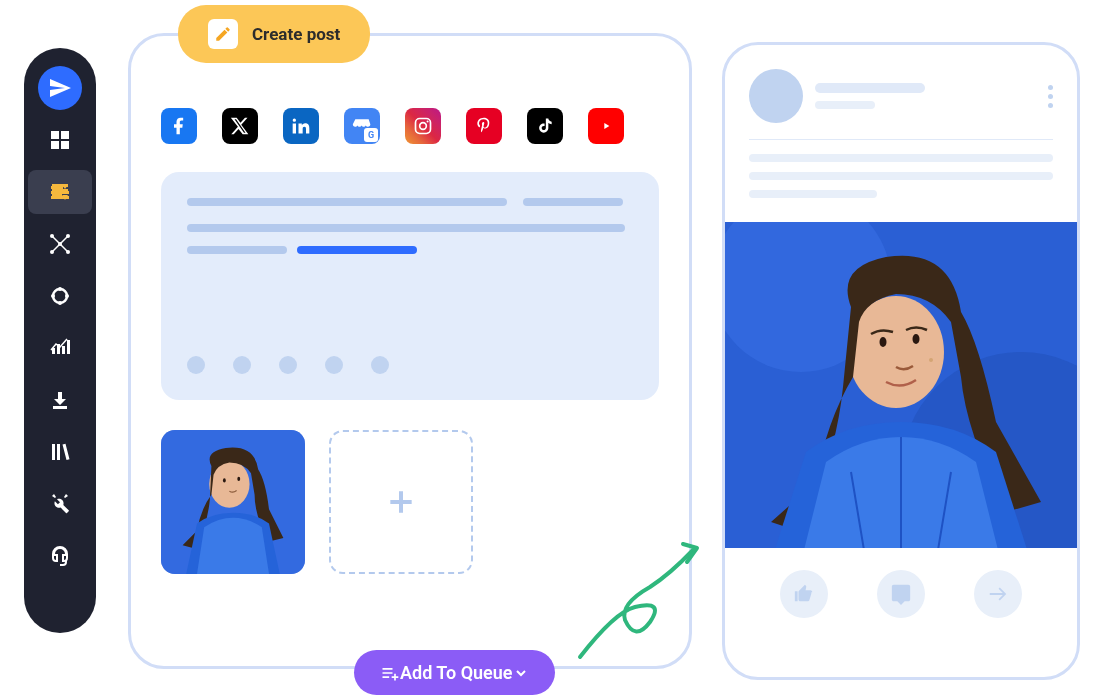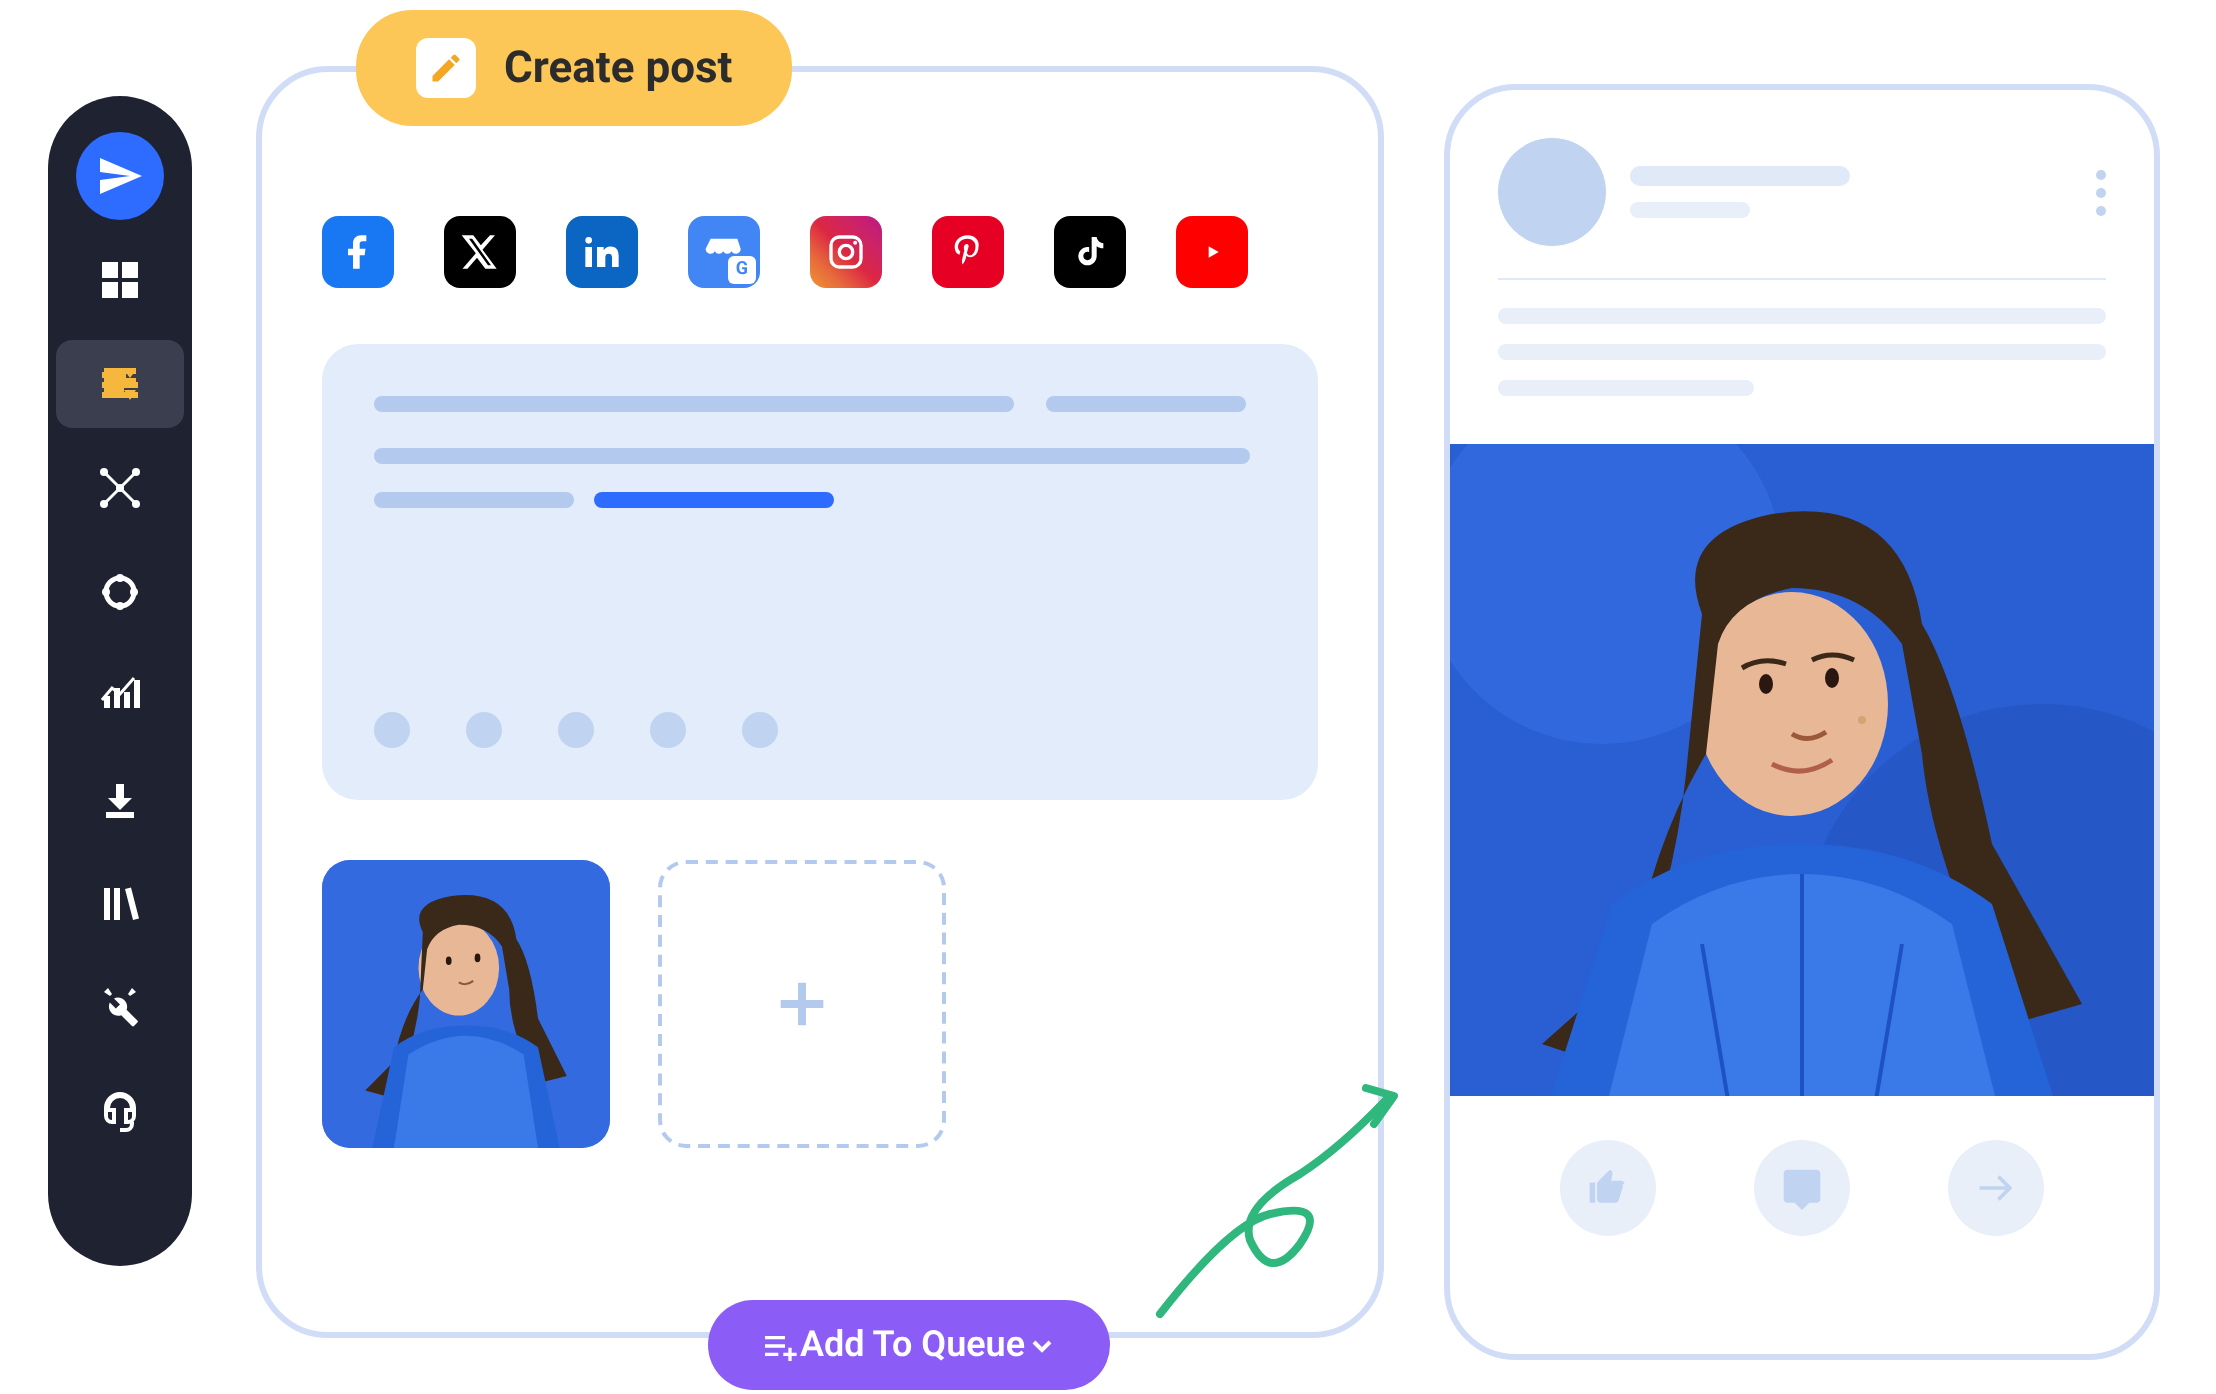--- a/index.html
+++ b/index.html
@@ -69,21 +69,21 @@
       width: 30px;
       height: 30px;
       background: #fff;
       border-radius: 6px;
       display: flex;
       align-items: center;
       justify-content: center;
     }
     .create-post-pill .icon-box svg { width: 18px; height: 18px; fill: #f5a623; }
     .create-post-pill .label {
-      font-size: 22px;
+      font-size: 17px;
       font-weight: 700;
       color: #2c2c2c;
     }
 
     
     .composer {
       position: absolute;
       left: 128px;
       top: 33px;
       width: 564px;

